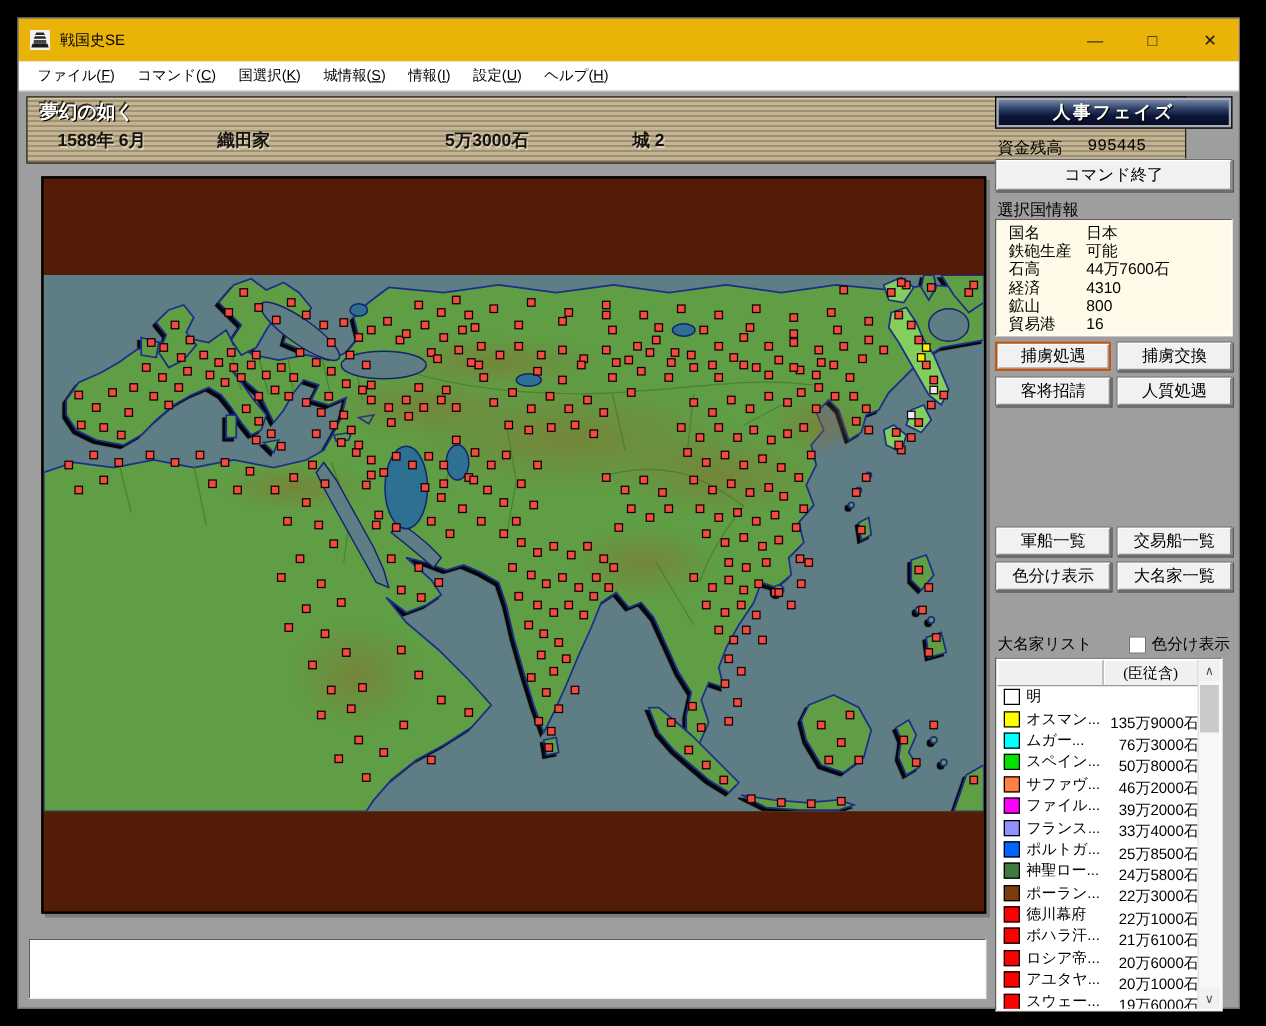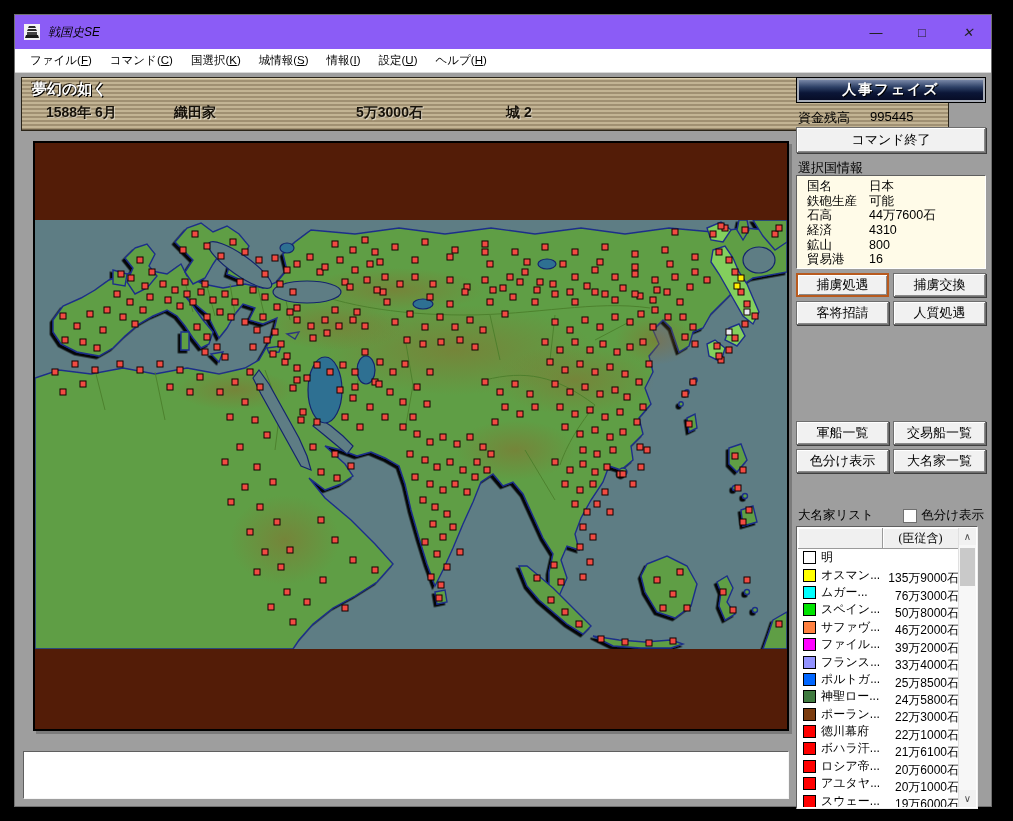--- a/index.html
+++ b/index.html
@@ -1,22 +1,22 @@
 <!DOCTYPE html>
 <html><head>
 <meta charset="utf-8">
 <style>
   html,body{margin:0;padding:0;background:#000;}
   #screen{position:relative;width:1013px;height:821px;background:#000;overflow:hidden;
           font-family:"Liberation Sans",sans-serif;color:#000;}
   
   #window{position:absolute;left:14px;top:14px;width:978px;height:793px;background:#9e9e9e;
           border:1px solid #707070;box-sizing:border-box;}
-  #titlebar{position:absolute;left:0;top:0;width:100%;height:34px;background:#8b5cf6;
-            display:flex;align-items:center;box-sizing:border-box;padding-left:8px;font-style:italic;}
+  #titlebar{position:absolute;left:0;top:0;width:100%;height:34px;background:#eab308;
+            display:flex;align-items:center;box-sizing:border-box;padding-left:8px;}
   #app-icon{width:18px;height:18px;margin-right:7px;}
   #title-text{font-size:12px;color:#000;}
   #win-controls{margin-left:auto;display:flex;height:100%;}
   .win-btn{width:46px;height:100%;display:flex;align-items:center;justify-content:center;
            font-size:13px;color:#222;}
   #menubar{position:absolute;left:0;top:34px;width:100%;height:24px;background:#ffffff;
            display:flex;align-items:center;padding-left:6px;box-sizing:border-box;
            border-bottom:1px solid #d8d8d8;}
   .menu-item{font-size:11.5px;padding:3px 9px;color:#000;white-space:nowrap;}
   .menu-item u{text-decoration:underline;}
@@ -38,21 +38,21 @@
   
   #message-bar{position:absolute;left:8px;top:736px;width:766px;height:48px;background:#ffffff;
     border-top:1px solid #5f5f5f;border-left:1px solid #5f5f5f;
     border-bottom:1px solid #f5f5f5;border-right:1px solid #f5f5f5;box-sizing:border-box;}
   
   #right-panel{position:absolute;left:781px;top:62px;width:190px;height:724px;}
   #phase-box{position:relative;width:100%;height:26px;box-sizing:border-box;border:1px solid #000;
     background:linear-gradient(180deg,#8d9ab8 0%,#2d4066 38%,#0b1637 62%,#060a22 100%);
     box-shadow:inset 0 0 0 2px #a8adb8;display:flex;align-items:center;justify-content:center;}
   #phase-box span{font-size:14px;font-weight:bold;color:#fff;text-shadow:1px 1px 0 #000;letter-spacing:2px;}
-  #funds-row{position:absolute;top:32px;left:2px;font-size:13px;display:flex;width:100%;}
+  #funds-row{position:absolute;top:32px;left:2px;font-size:13px;display:flex;width:100%;font-family:Liberation Mono, monospace;}
   #funds-row .flabel{width:72px;}
   .winbtn{background:#f1f1f1;border:1px solid #6e6e6e;box-sizing:border-box;color:#000;
     box-shadow:inset 1px 1px 0 #ffffff,inset -1px -1px 0 #8a8a8a,1px 1px 0 rgba(0,0,0,.6);
     display:flex;align-items:center;justify-content:center;font-size:13px;
     font-family:"Liberation Sans",sans-serif;}
   #cmd-end{position:absolute;top:50px;left:0;width:190px;height:26px;}
   #country-label{position:absolute;top:82px;left:2px;font-size:13px;}
   #country-box{position:absolute;top:98px;left:0;width:190px;height:94px;background:#fffbe8;box-sizing:border-box;
     border-top:1px solid #5f5f5f;border-left:1px solid #5f5f5f;
     border-bottom:1px solid #ffffff;border-right:1px solid #ffffff;

